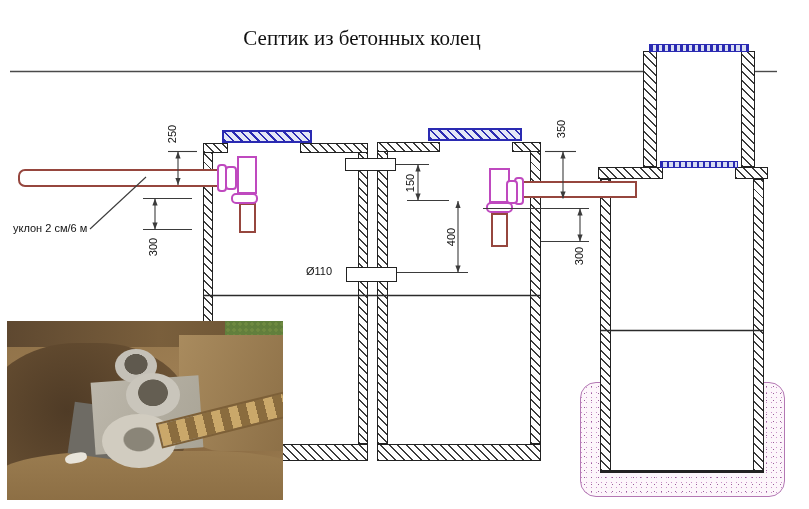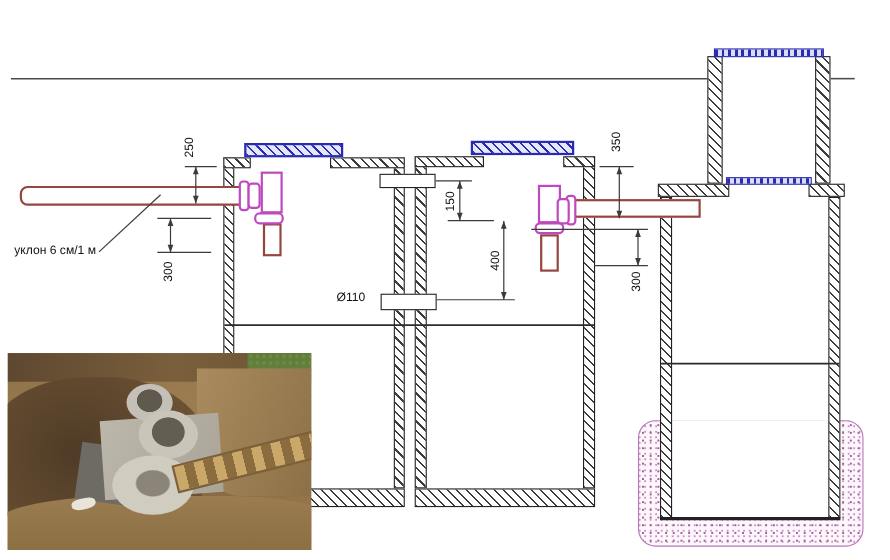--- a/index.html
+++ b/index.html
@@ -31,20 +31,21 @@
   
   .photo{position:absolute;left:7px;top:321px;width:276px;height:179px;overflow:hidden;
          background:linear-gradient(160deg,#8f7148,#9c7d52 40%,#8a6a42 70%,#a08356);}
   .ph{position:absolute;}
 </style>
 </head>
 <body>
 
 <div class="canvas">
 
+  <div class="title" style="left:162px;top:26px;width:400px;">Септик из бетонных колец</div>
 
   <div class="hatch" style="left:203px;top:143px;width:10px;height:301px;"></div>
   <div class="hatch" style="left:358px;top:143px;width:10px;height:301px;"></div>
   <div class="hatch" style="left:203px;top:143px;width:25px;height:10px;"></div>
   <div class="hatch" style="left:300px;top:143px;width:68px;height:10px;"></div>
   <div class="hatch" style="left:203px;top:444px;width:165px;height:17px;"></div>
   <div class="bluecover" style="left:222px;top:130px;width:90px;height:13px;"></div>
 
   <div class="hatch" style="left:377px;top:142px;width:11px;height:302px;"></div>
   <div class="hatch" style="left:530px;top:142px;width:11px;height:302px;"></div>
@@ -143,15 +144,15 @@
     <polygon points="580,241.5 577.4,234.5 582.6,234.5" fill="#3b3b3b"></polygon>
   </svg>
 
   <div class="dim" style="left:150px;top:127px;">250</div>
   <div class="dim" style="left:131px;top:240px;">300</div>
   <div class="dim" style="left:388px;top:176px;">150</div>
   <div class="dim" style="left:429px;top:230px;">400</div>
   <div class="dim" style="left:539px;top:122px;">350</div>
   <div class="dim" style="left:557px;top:249px;">300</div>
   <div class="note" style="left:306px;top:265px;">Ø110</div>
-  <div class="note" style="left:13px;top:222px;">уклон 6 см/1 м</div>
+  <div class="note" style="left:13px;top:222px;">уклон 2 см/6 м</div>
 
 </div>
 
 </body></html>

